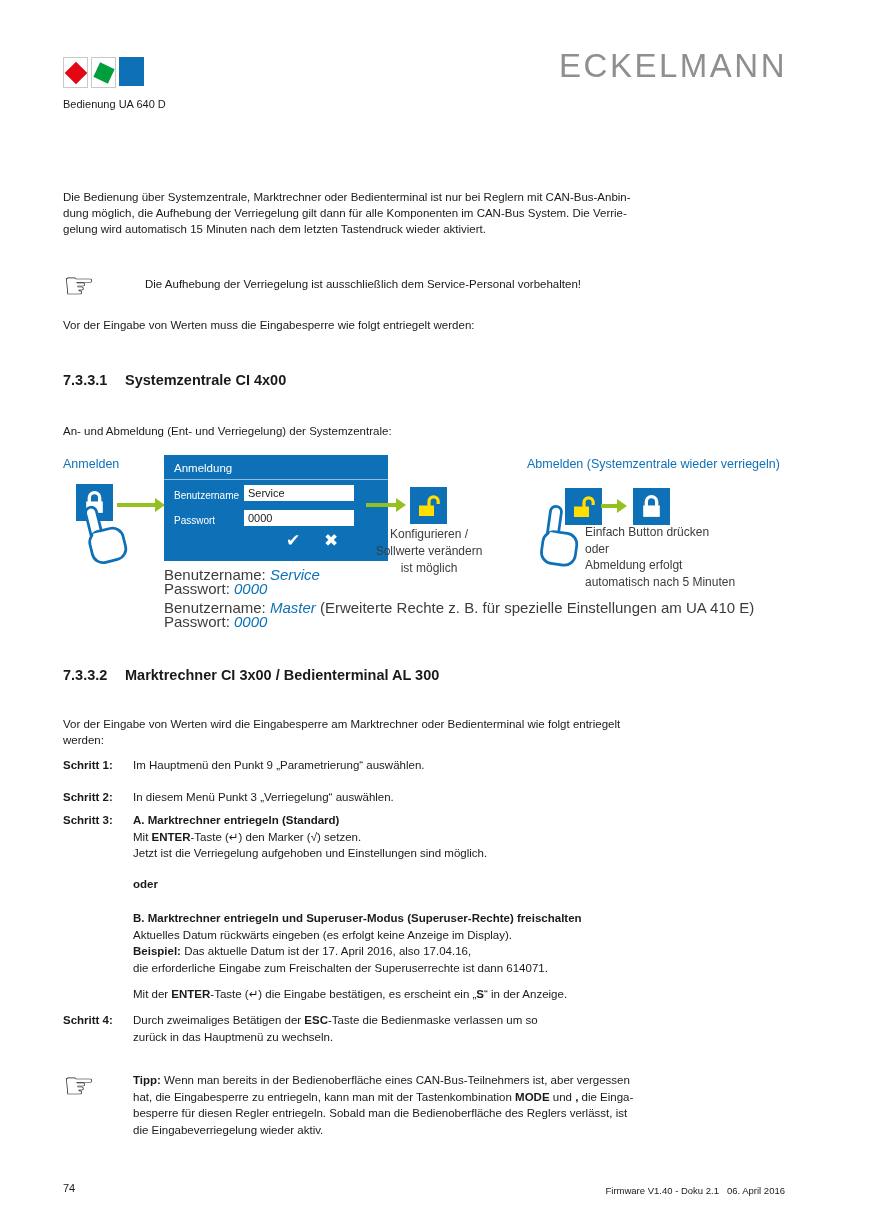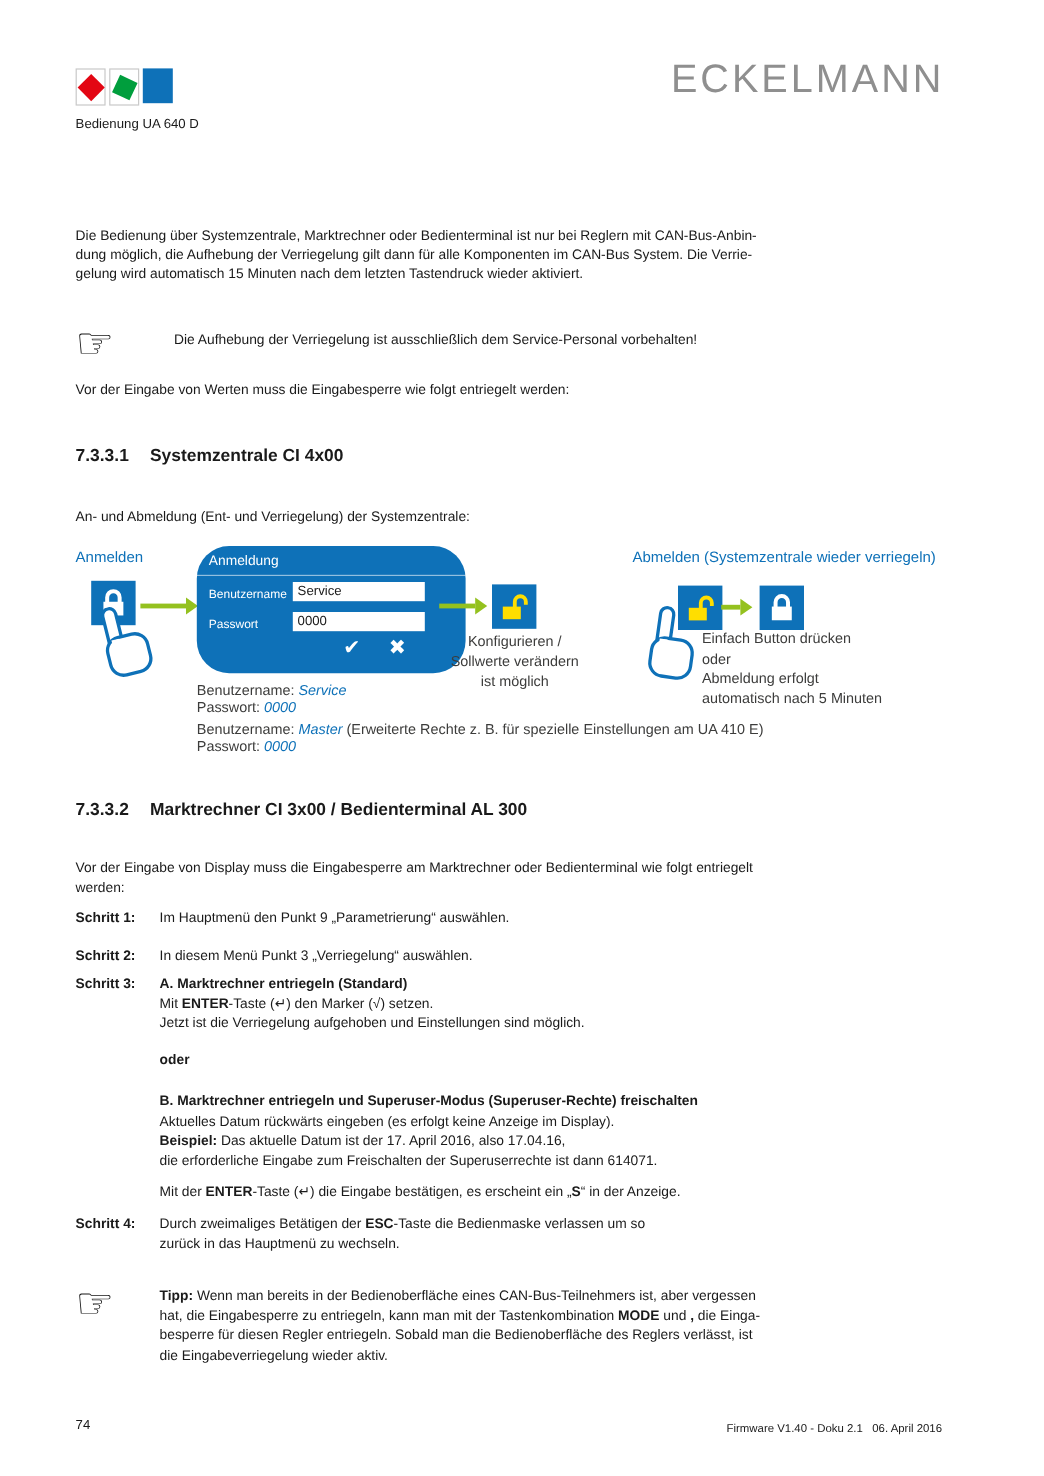--- a/index.html
+++ b/index.html
@@ -51,37 +51,37 @@
   .btn-locked{left:633px;top:488px;}
   .g-arrow{height:4px;background:#94C11F;}
   .g-arrow:after{content:"";position:absolute;right:-10px;top:-5px;border-left:10px solid #94C11F;border-top:7px solid transparent;border-bottom:7px solid transparent;}
   .arrow-1{left:117px;top:503px;width:38px;}
   .arrow-2{left:366px;top:503px;width:30px;}
   .arrow-3{left:601px;top:504px;width:16px;}
   .hand{pointer-events:none;}
   .hand-1{left:84px;top:503px;transform:rotate(-14deg);}
   .hand-2{left:539px;top:506px;transform:rotate(8deg);}
 
-  .dialog{left:164px;top:455px;width:224px;height:106px;background:#0E71B8;border-radius:27px;}
+  .dialog{left:164px;top:455px;width:224px;height:106px;background:#0E71B8;}
   .dlg-title{position:absolute;left:10px;top:5px;color:#fff;font-size:11.5px;}
   .dlg-divider{position:absolute;left:0;top:24px;right:0;height:1px;background:rgba(255,255,255,.55);}
   .dlg-label{position:absolute;left:10px;color:#fff;font-size:10px;}
   .dlg-label-user{top:33px;}
   .dlg-label-pass{top:58px;}
   .dlg-input{position:absolute;left:80px;width:110px;height:16px;background:#fff;border:none;font-family:"Liberation Sans",sans-serif;font-size:11px;color:#1a1a1a;padding:0 4px;box-sizing:border-box;}
   .dlg-input-user{top:30px;}
   .dlg-input-pass{top:55px;}
   .dlg-btn{position:absolute;color:#fff;font-size:17px;font-weight:700;line-height:20px;background:none;border:none;cursor:pointer;font-family:"DejaVu Sans",sans-serif;}
   .dlg-check{left:116px;top:74px;}
   .dlg-x{left:154px;top:74px;}
 
   .cap{color:#3C3C3B;font-size:12px;line-height:17px;}
   .cap-configure{left:358px;top:526px;width:142px;text-align:center;}
   .cap-logout{left:585px;top:524px;width:210px;line-height:16.5px;}
-  .creds{left:164px;top:568px;font-size:12px;line-height:14px;color:#3C3C3B;}
+  .creds{left:164px;top:568px;font-size:15px;line-height:14px;color:#3C3C3B;}
   .creds .cred-line{white-space:pre-line;}
   .creds .gap{margin-top:5px;}
 
   .intro2{left:63px;top:716px;width:724px;}
   .step-label{left:63px;font-weight:700;}
   .step-text{left:133px;width:655px;}
   .y-s1{top:757px;} .y-s2{top:789px;} .y-s3{top:812px;}
   .y-oder{top:876px;} .y-s3b{top:910px;} .y-s3e{top:986px;}
   .y-s4{top:1012px;}
   .lh165{line-height:16.5px;}
@@ -196,21 +196,21 @@
     <div class="cred-line"><span>Benutzername: </span><span class="i blue">Service</span></div>
     <div class="cred-line"><span>Passwort: </span><span class="i blue">0000</span></div>
     <div class="cred-line gap"><span>Benutzername: </span><span class="i blue">Master</span><span> (Erweiterte Rechte z. B. für spezielle Einstellungen am UA 410 E)</span></div>
     <div class="cred-line"><span>Passwort: </span><span class="i blue">0000</span></div>
   </div>
 
   <div class="abs heading h2 h-7332">
     <span class="num">7.3.3.2</span>
     <span>Marktrechner CI 3x00 / Bedienterminal AL 300</span>
   </div>
-  <div class="abs intro2 preline">Vor der Eingabe von Display muss die Eingabesperre am Marktrechner oder Bedienterminal wie folgt entriegelt
+  <div class="abs intro2 preline">Vor der Eingabe von Werten wird die Eingabesperre am Marktrechner oder Bedienterminal wie folgt entriegelt
 werden:</div>
 
   <div class="abs step-label y-s1">Schritt 1:</div>
   <div class="abs step-text y-s1 preline"><span>Im Hauptmenü den Punkt 9 „Parametrierung“ auswählen.</span></div>
 
   <div class="abs step-label y-s2">Schritt 2:</div>
   <div class="abs step-text y-s2 preline"><span>In diesem Menü Punkt 3 „Verriegelung“ auswählen.</span></div>
 
   <div class="abs step-label y-s3">Schritt 3:</div>
   <div class="abs step-text y-s3 preline lh165"><span class="b">A. Marktrechner entriegeln (Standard)</span><span>

